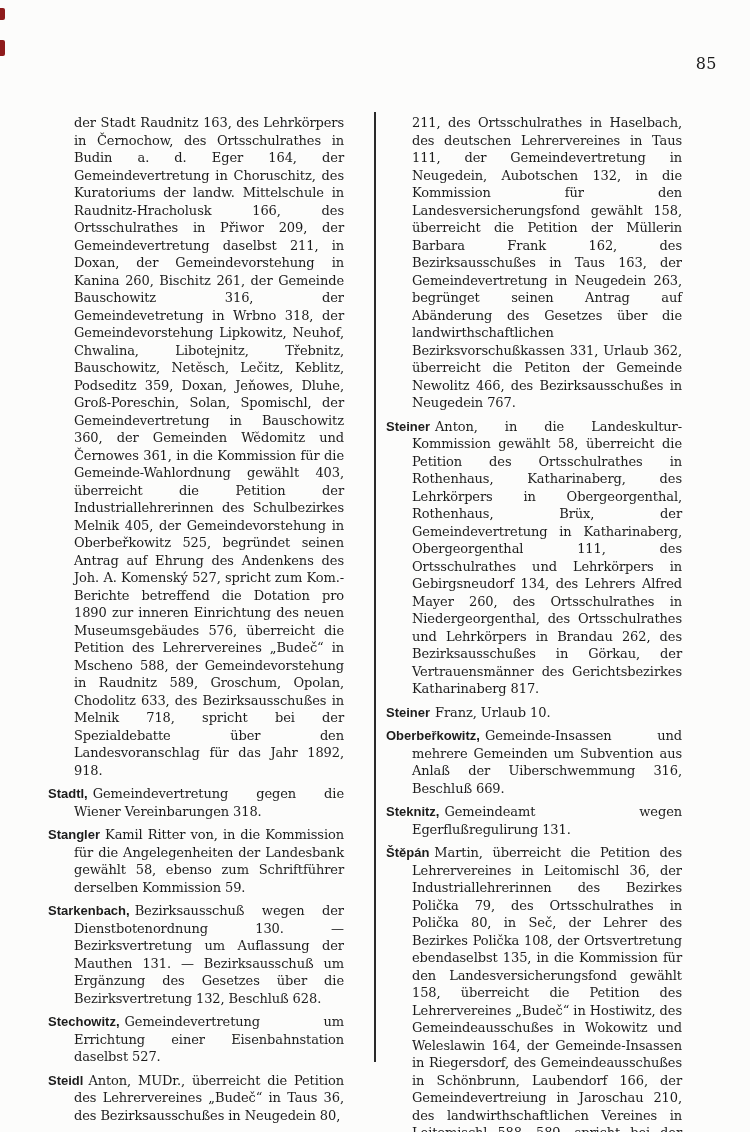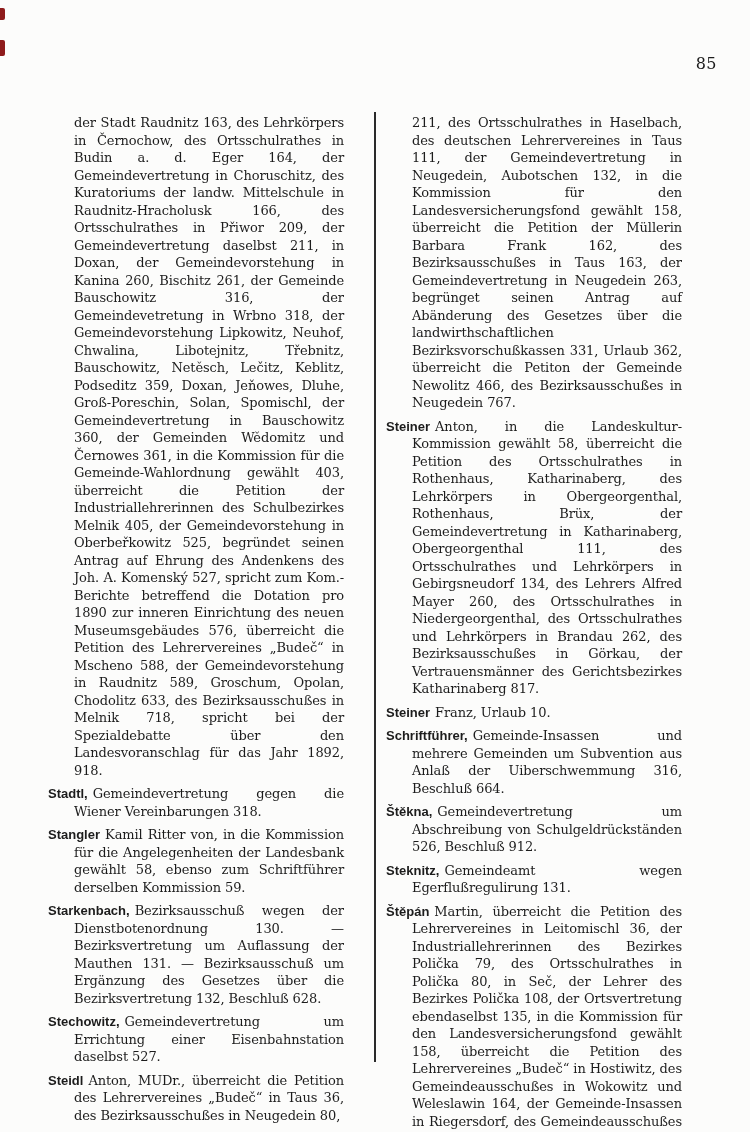--- a/index.html
+++ b/index.html
@@ -80,23 +80,22 @@
 
   <div class="col col-right">
     <p class="cont">211, des Ortsschulrathes in Haselbach, des deutschen Lehrervereines in Taus 111, der Gemeindevertretung in Neugedein, Aubotschen 132, in die Kommission für den Landesversicherungsfond gewählt 158, überreicht die Petition der Müllerin Barbara Frank 162, des Bezirksausschußes in Taus 163, der Gemeindevertretung in Neugedein 263, begrünget seinen Antrag auf Abänderung des Gesetzes über die landwirthschaftlichen Bezirksvorschußkassen 331, Urlaub 362, überreicht die Petiton der Gemeinde Newolitz 466, des Bezirksausschußes in Neugedein 767.</p>
     <div>
 
 
         <p class="entry"><span class="hw">Steiner</span><span>Anton, in die Landeskultur-Kommission gewählt 58, überreicht die Petition des Ortsschulrathes in Rothenhaus, Katharinaberg, des Lehrkörpers in Obergeorgenthal, Rothenhaus, Brüx, der Gemeindevertretung in Katharinaberg, Obergeorgenthal 111, des Ortsschulrathes und Lehrkörpers in Gebirgsneudorf 134, des Lehrers Alfred Mayer 260, des Ortsschulrathes in Niedergeorgenthal, des Ortsschulrathes und Lehrkörpers in Brandau 262, des Bezirksausschußes in Görkau, der Vertrauensmänner des Gerichtsbezirkes Katharinaberg 817.</span></p>
 
         <p class="entry"><span class="hw">Steiner</span><span>Franz, Urlaub 10.</span></p>
 
-        <p class="entry"><span class="hw">Schriftführer,</span><span>Gemeinde-Insassen und mehrere Gemeinden um Subvention aus Anlaß der Uiberschwemmung 316, Beschluß 664.</span></p>
+        <p class="entry"><span class="hw">Oberbeřkowitz,</span><span>Gemeinde-Insassen und mehrere Gemeinden um Subvention aus Anlaß der Uiberschwemmung 316, Beschluß 669.</span></p>
 
-        <p class="entry"><span class="hw">Štěkna,</span><span>Gemeindevertretung um Abschreibung von Schulgeldrückständen 526, Beschluß 912.</span></p>
 
         <p class="entry"><span class="hw">Steknitz,</span><span>Gemeindeamt wegen Egerflußregulirung 131.</span></p>
 
         <p class="entry"><span class="hw">Štěpán</span><span>Martin, überreicht die Petition des Lehrervereines in Leitomischl 36, der Industriallehrerinnen des Bezirkes Polička 79, des Ortsschulrathes in Polička 80, in Seč, der Lehrer des Bezirkes Polička 108, der Ortsvertretung ebendaselbst 135, in die Kommission für den Landesversicherungsfond gewählt 158, überreicht die Petition des Lehrervereines „Budeč“ in Hostiwitz, des Gemeindeausschußes in Wokowitz und Weleslawin 164, der Gemeinde-Insassen in Riegersdorf, des Gemeindeausschußes in Schönbrunn, Laubendorf 166, der Gemeindevertreiung in Jaroschau 210, des landwirthschaftlichen Vereines in Leitomischl 588, 589, spricht bei der Spe-</span></p>
       </div>
   </div>
 
 </div>
 
 </body></html>

